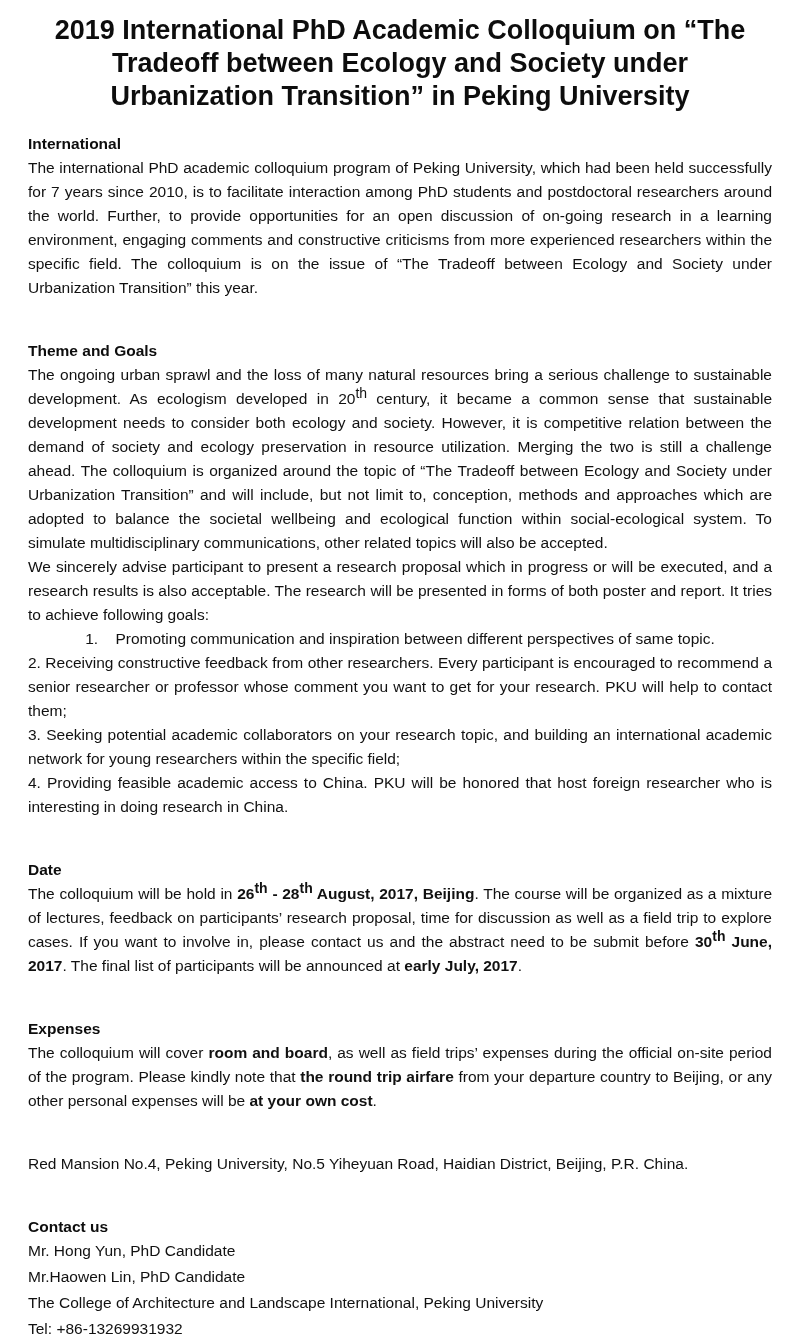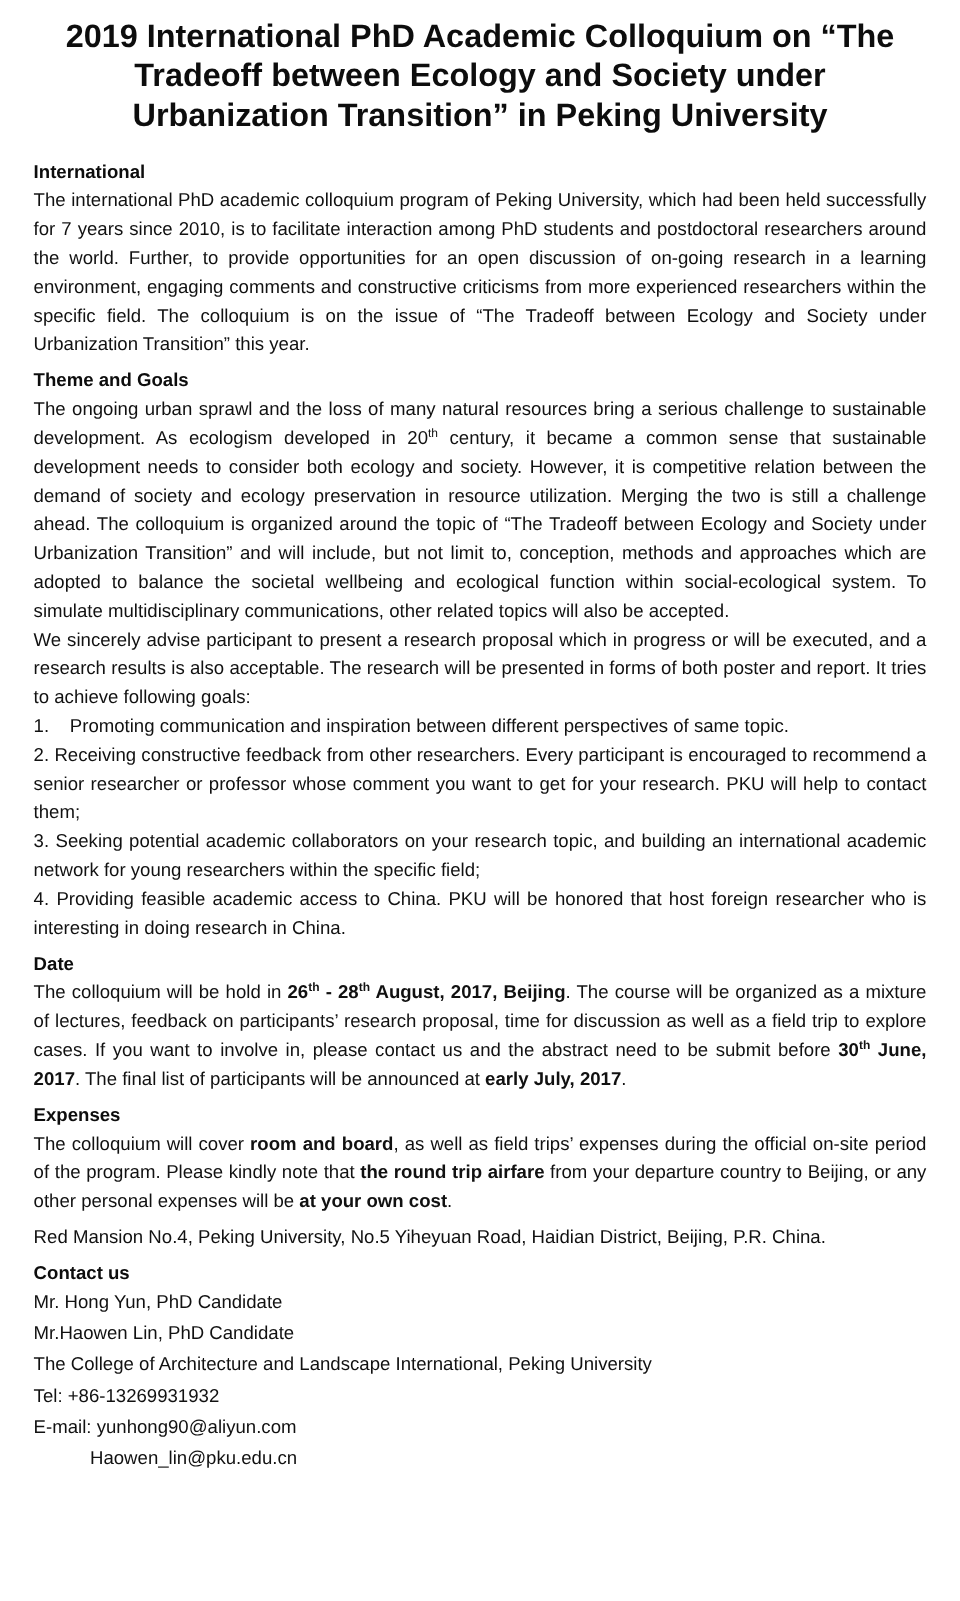--- a/index.html
+++ b/index.html
@@ -14,44 +14,44 @@
     font-family: "Liberation Sans", "DejaVu Sans", sans-serif;
   }
   h1.doc-title {
     font-size: 27px;
     line-height: 33px;
     font-weight: 700;
     text-align: center;
     margin: 0 0 19px 0;
     color: #0d0d0d;
   }
-  .section { margin-top: 6px; }
+  .section { margin-top: 39px; }
   .section.first { margin-top: 0; }
   h2.sec-heading {
     font-size: 15.5px;
     line-height: 24px;
     font-weight: 700;
     margin: 0;
     color: #0d0d0d;
   }
   p.body-par {
     font-size: 15.5px;
     line-height: 24px;
     margin: 0;
     color: #111111;
   }
   .just { text-align: justify; }
   .b { font-weight: 700; }
   sup {
-    font-size: 10px;
+    font-size: 14px;
     line-height: 0;
     vertical-align: super;
   }
   .goals p.body-par { text-align: justify; }
-  .goals p.goal-1 { text-align: left; }
+  .goals p.goal-1 { text-align: center; }
   .contact p + p { margin-top: 2px; }
   .email-indent { padding-left: 47px; }
 </style>
 </head>
 <body>
 
 <main class="page">
 
   <h1 class="doc-title">2019 International PhD Academic Colloquium on “The Tradeoff between Ecology and Society under Urbanization Transition” in Peking University</h1>
 

